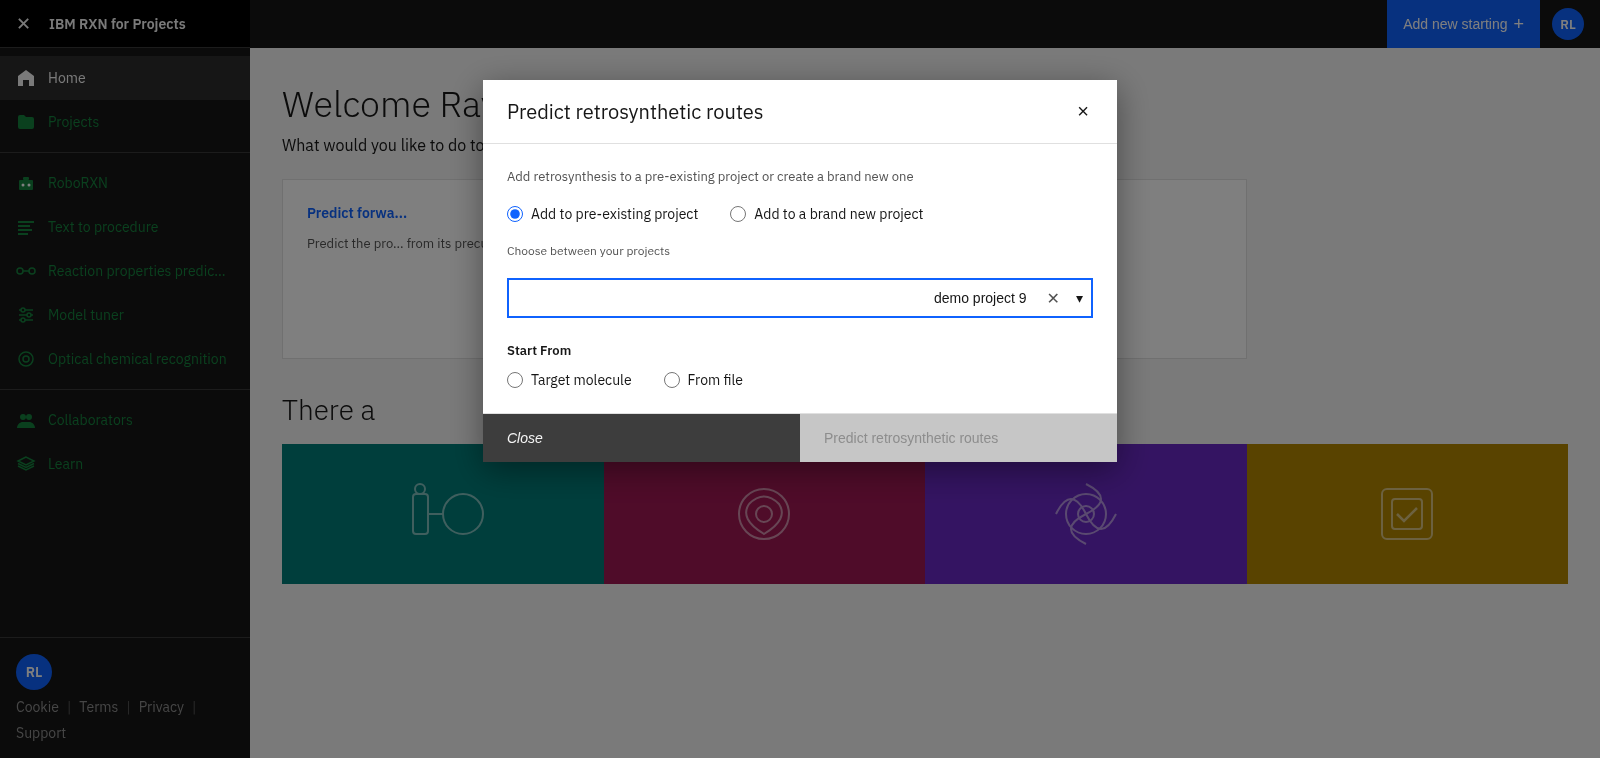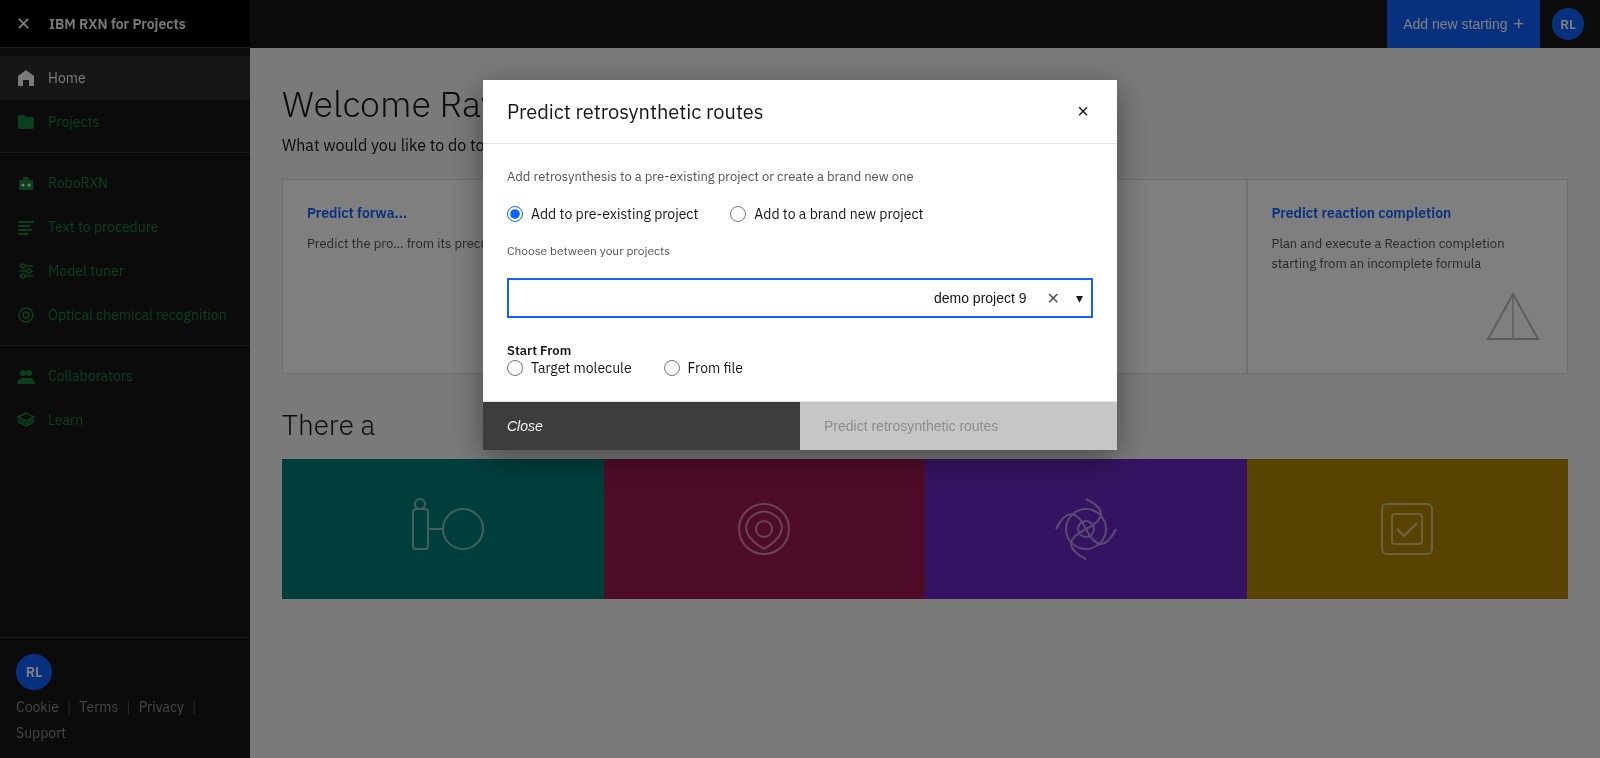--- a/index.html
+++ b/index.html
@@ -267,20 +267,21 @@
     }
     .dropdown-arrow {
       background: none; border: none; cursor: pointer;
       color: #161616; padding: 8px; font-size: 14px;
       display: flex; align-items: center;
     }
     .start-from-label {
       font-size: 13px;
       font-weight: 600;
       color: #161616;
+      margin-bottom: 12px;
     }
     .start-from-options {
       display: flex;
       gap: 32px;
     }
 
     
     .modal-footer {
       display: flex;
       border-top: 1px solid #e0e0e0;
@@ -349,20 +350,30 @@
     <div class="sidebar-item">
       <span class="icon">
         <svg class="icon-svg" viewBox="0 0 20 20">
             <rect x="2" y="4" width="16" height="2"></rect>
             <rect x="2" y="8" width="12" height="2"></rect>
             <rect x="2" y="12" width="14" height="2"></rect>
             <rect x="2" y="16" width="10" height="2"></rect>
           </svg>
       </span>
       <span>Text to procedure</span>
+    </div>
+    <div class="sidebar-item">
+      <span class="icon">
+        <svg class="icon-svg" viewBox="0 0 20 20">
+            <circle cx="4" cy="10" r="3" fill="none" stroke="currentColor" stroke-width="1.5"></circle>
+            <circle cx="16" cy="10" r="3" fill="none" stroke="currentColor" stroke-width="1.5"></circle>
+            <path d="M7 10h6" stroke="currentColor" stroke-width="1.5"></path>
+          </svg>
+      </span>
+      <span>Reaction properties predic...</span>
     </div>
     <div class="sidebar-item">
       <span class="icon">
         <svg class="icon-svg" viewBox="0 0 20 20">
             <path d="M3 5h2m0 0a2 2 0 104 0m-4 0a2 2 0 114 0m0 0h8M3 10h8m0 0a2 2 0 104 0m-4 0a2 2 0 114 0m0 0h2M3 15h2m0 0a2 2 0 104 0m-4 0a2 2 0 114 0m0 0h8" stroke="currentColor" stroke-width="1.5" fill="none"></path>
           </svg>
       </span>
       <span>Model tuner</span>
     </div>
     <div class="sidebar-item">
@@ -424,30 +435,20 @@
     <div class="card">
       <div class="card-title">Predict forwa...</div>
       <p class="card-desc">Predict the pro... from its precur...</p>
     </div>
     <div class="card">
       <div class="card-title"></div>
     </div>
     <div class="card">
       <div class="card-title"></div>
     </div>
-    <div class="card">
-      <div class="card-title">Predict reaction completion</div>
-      <p class="card-desc">Plan and execute a Reaction completion starting from an incomplete formula</p>
-      <div style="display:flex;justify-content:flex-end;margin-top:16px;">
-        <svg width="60" height="60" viewBox="0 0 60 60" fill="none" opacity="0.4">
-          <polygon points="30,5 55,50 5,50" stroke="#525252" stroke-width="2" fill="none"></polygon>
-          <line x1="30" y1="5" x2="30" y2="50" stroke="#525252" stroke-width="1.5"></line>
-        </svg>
-      </div>
-    </div>
   </div>
 
   <h2 class="section-title">There a</h2>
   <div class="bottom-cards">
     <div class="bottom-card bottom-card-teal">
       <svg width="100" height="100" viewBox="0 0 100 100" fill="none" opacity="0.5">
         <rect x="20" y="30" width="15" height="40" rx="3" stroke="#fff" stroke-width="2"></rect>
         <circle cx="70" cy="50" r="20" stroke="#fff" stroke-width="2"></circle>
         <line x1="35" y1="50" x2="50" y2="50" stroke="#fff" stroke-width="2"></line>
         <circle cx="27" cy="25" r="5" stroke="#fff" stroke-width="2"></circle>

